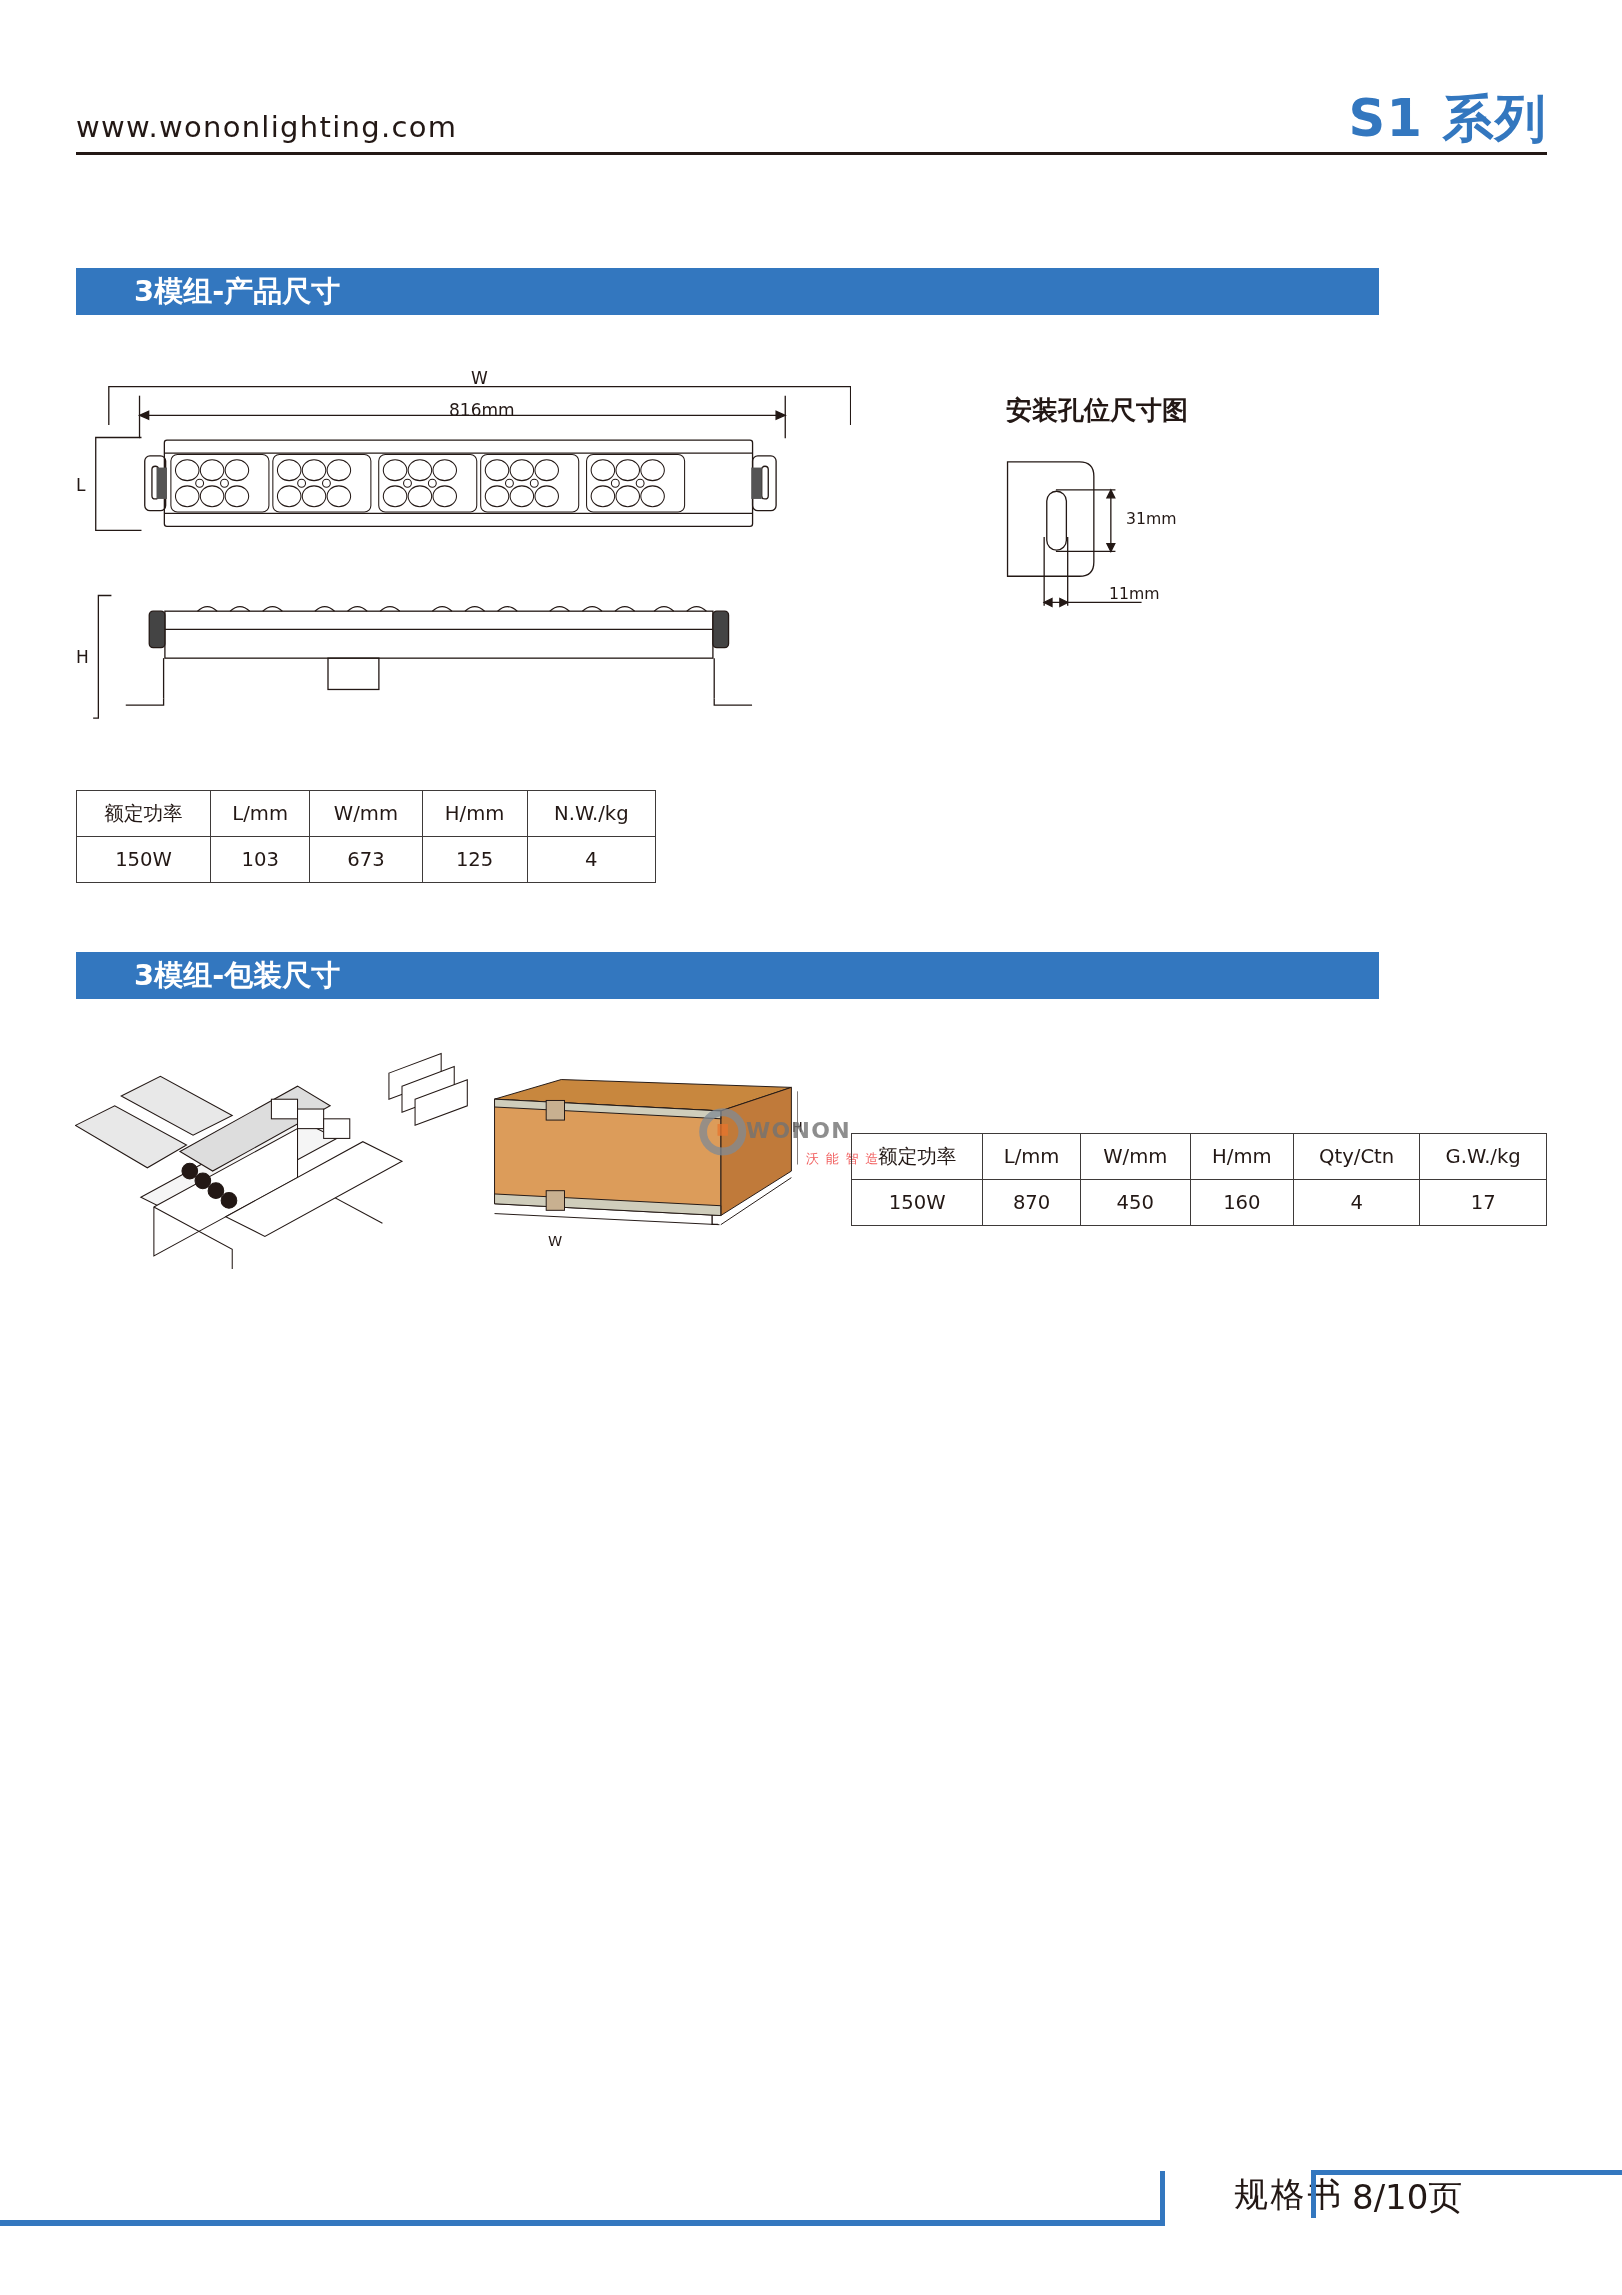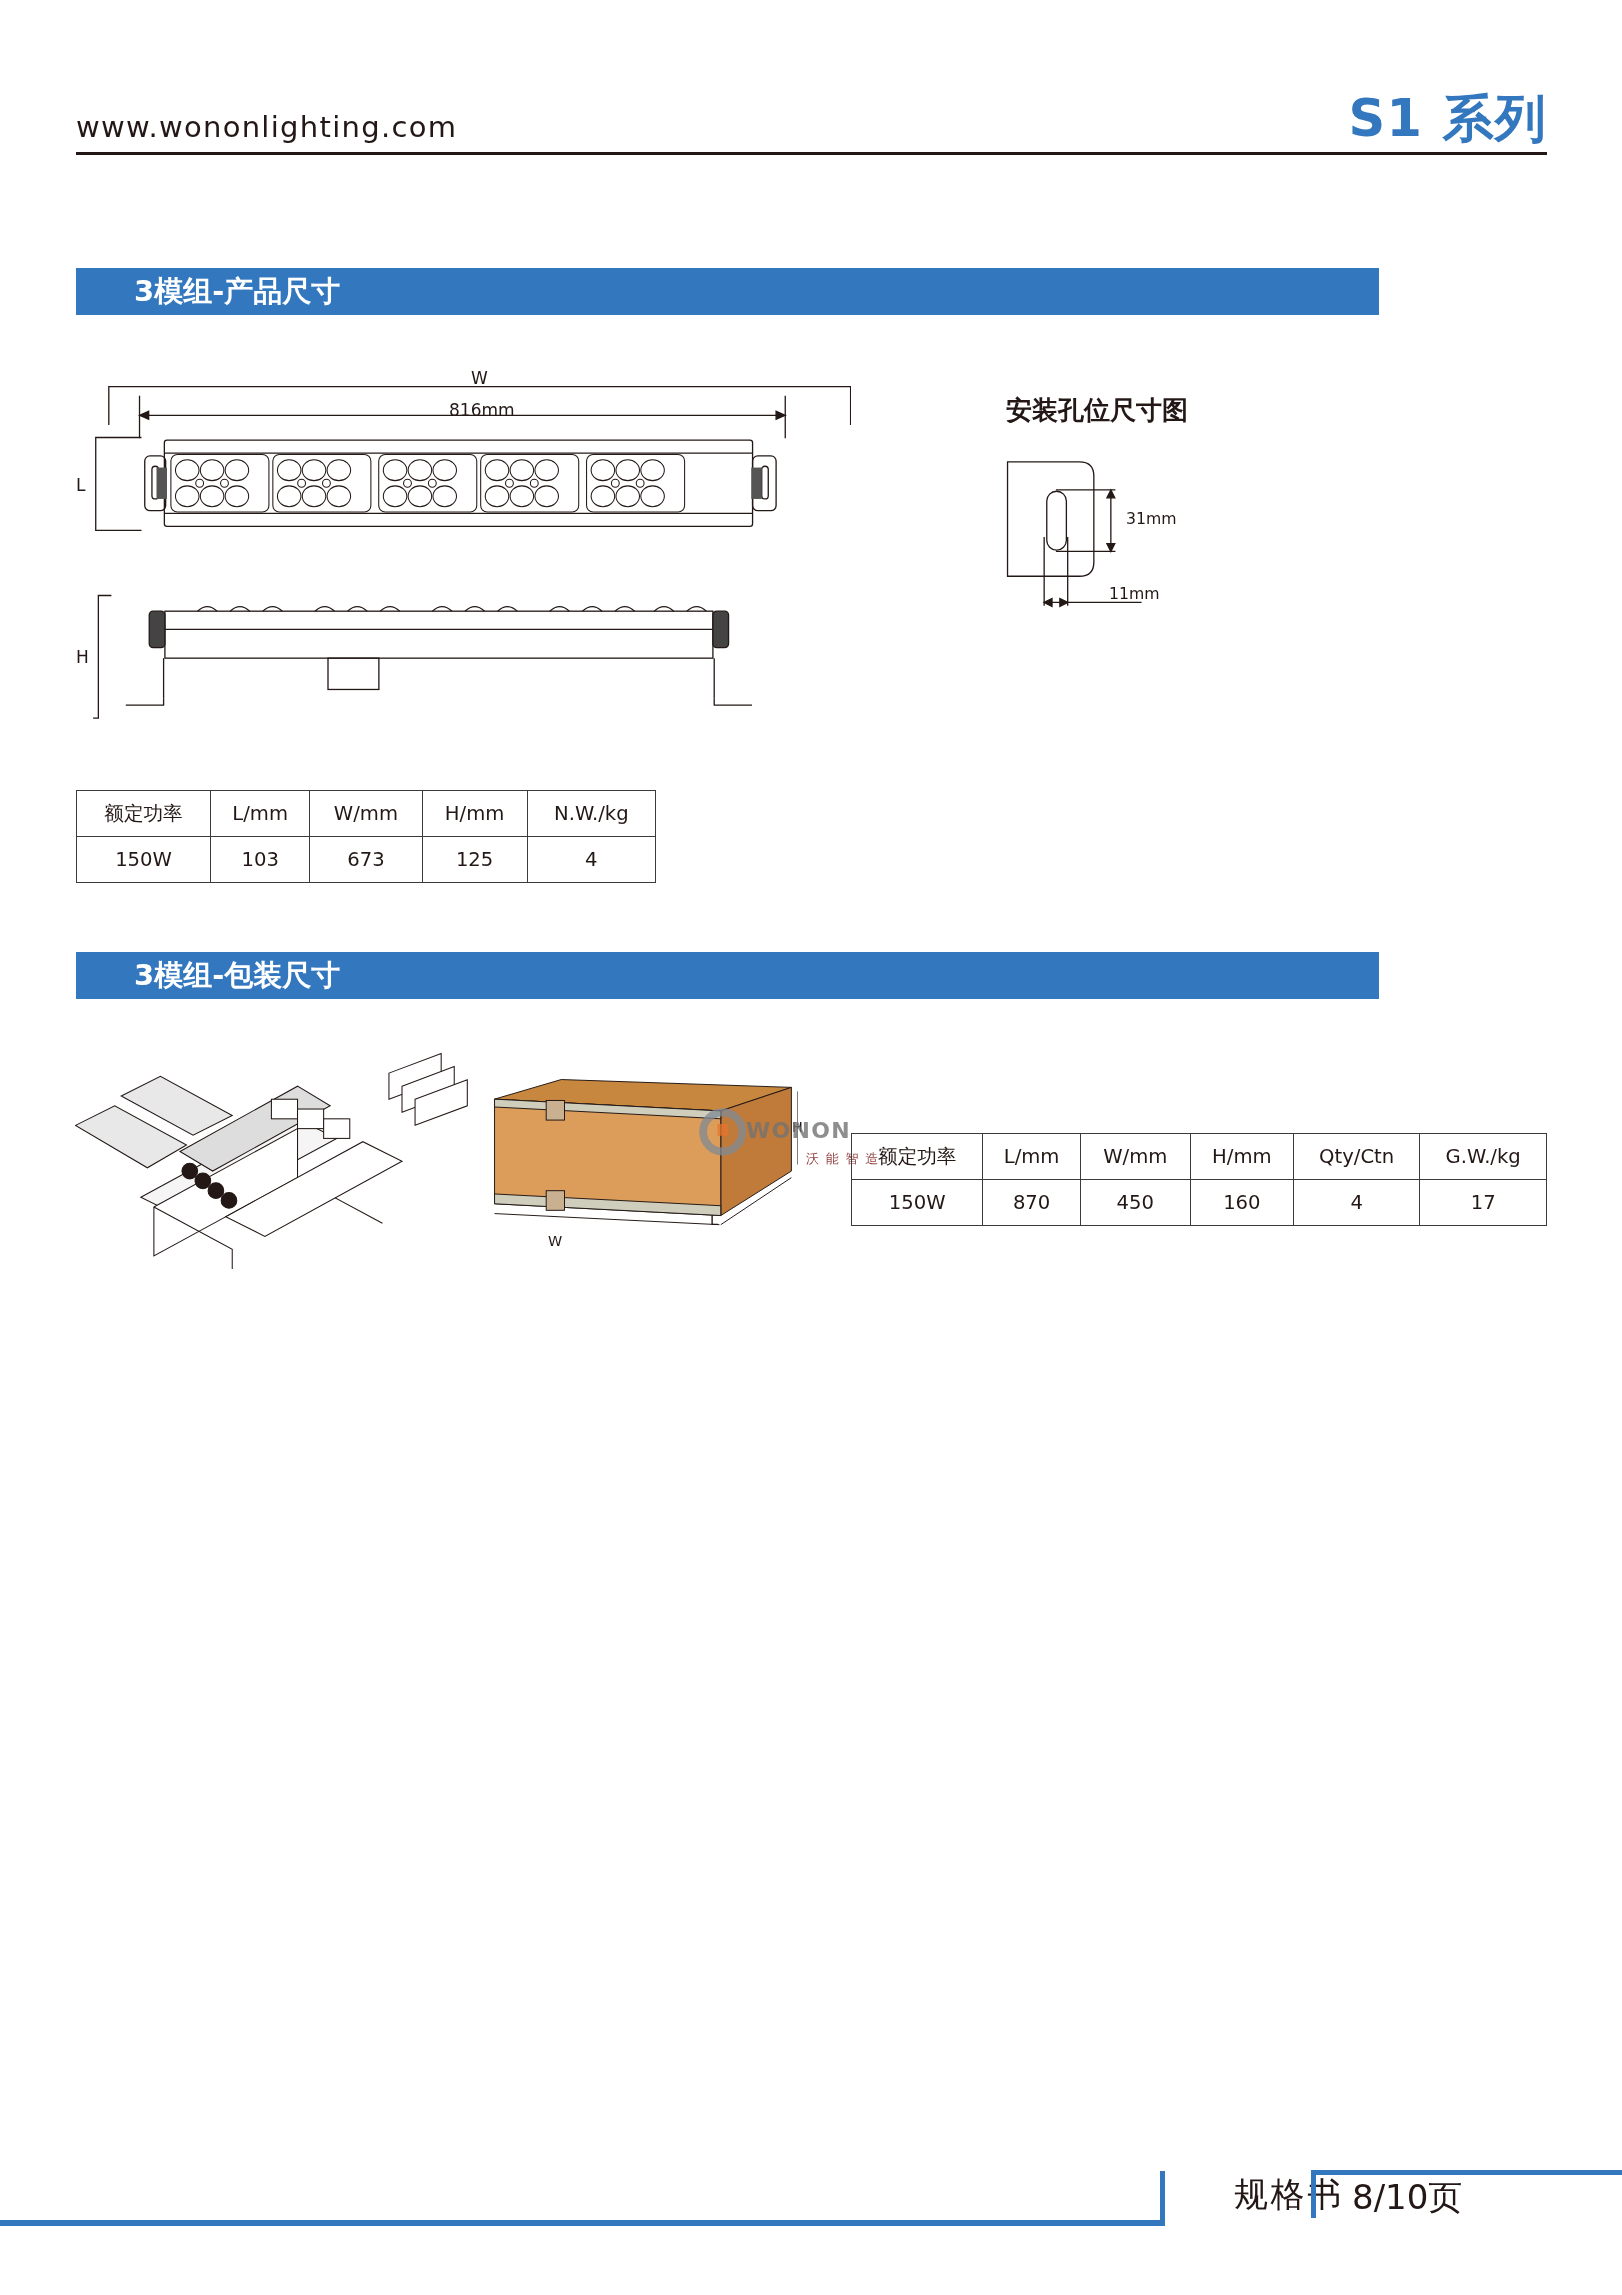--- a/index.html
+++ b/index.html
@@ -226,21 +226,21 @@
 
   <g opacity="0.75">
     <circle cx="365" cy="90" r="30" fill="none" stroke="#808a94" stroke-width="12"></circle>
     <rect x="357" y="78" width="16" height="18" fill="#e8742c"></rect>
   </g>
 </svg>
 <div class="abs dim-label" style="left:548px; top:1233px; font-size:14.4px;">W</div>
 <div class="abs dim-label" style="left:710px; top:1212px; font-size:14.4px;">L</div>
 <div class="abs dim-label" style="left:792px; top:1119px; font-size:14.4px;">H</div>
 <div class="abs" style="left:746px; top:1118px; font-size:22px; font-weight:bold; color:#737373; opacity:0.8; letter-spacing:1.3px;">WONON</div>
-<div class="abs" style="left:806px; top:1150px; font-size:13px; color:#7f1d1d; opacity:0.85; letter-spacing:1.3px;">沃 能 智 造</div>
+<div class="abs" style="left:806px; top:1150px; font-size:13px; color:#ef4444; opacity:0.85; letter-spacing:1.3px;">沃 能 智 造</div>
 
 <table class="spec" style="left:851px; top:1133px; width:696px;">
   <tbody>
       <tr>
     <td>额定功率</td>
     <td>L/mm</td>
     <td>W/mm</td>
     <td>H/mm</td>
     <td>Qty/Ctn</td>
     <td>G.W./kg</td>

